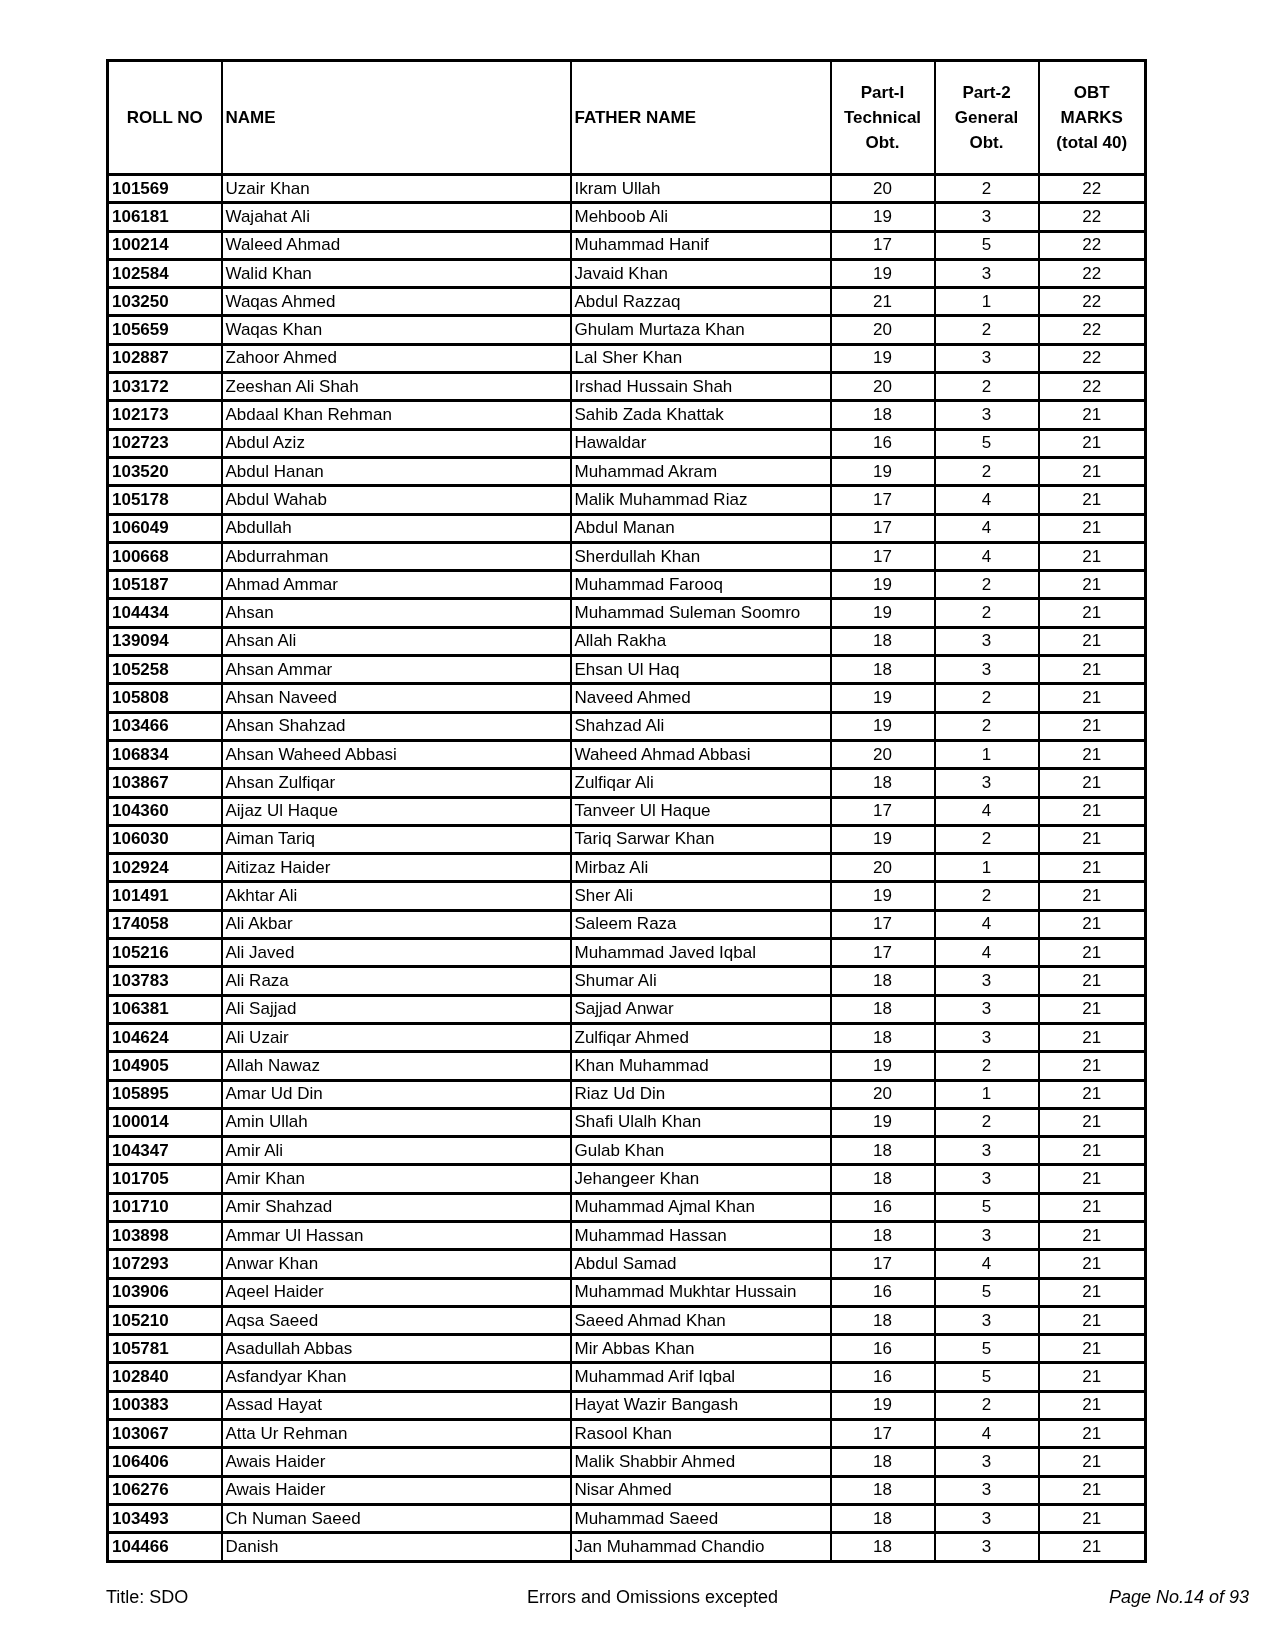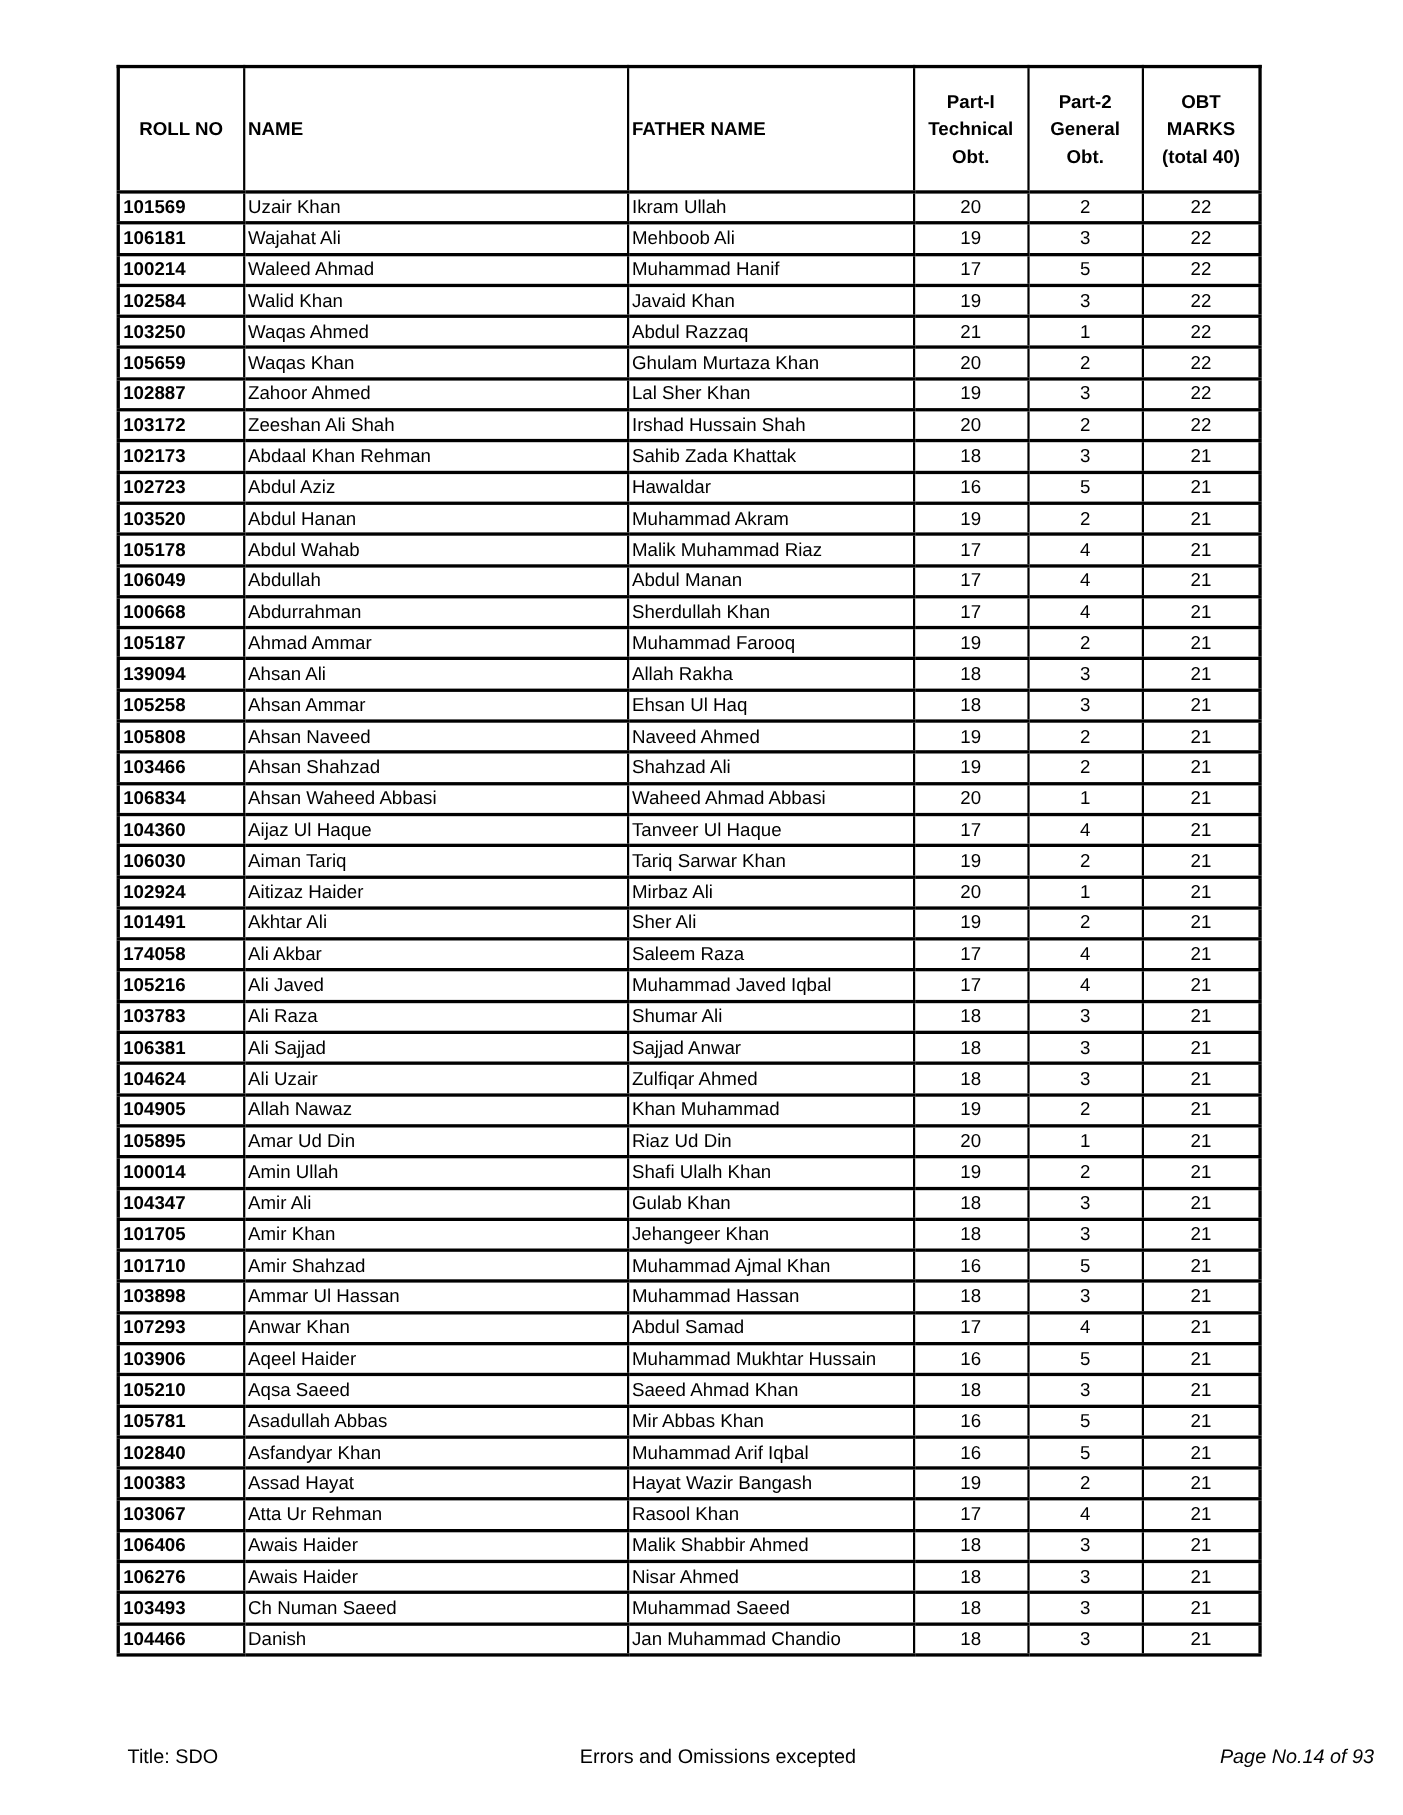--- a/index.html
+++ b/index.html
@@ -26,21 +26,21 @@
   table.results th.center { text-align: center; margin-top: 32px; }
   table.results td {
     height: 25.3px; font-size: 17px; line-height: 20px;
     border-left: 2px solid #000; border-right: 2px solid #000; border-bottom: 3px solid #000;
     padding: 0 3px; white-space: nowrap; overflow: hidden; vertical-align: middle;
   }
   table.results td.roll { font-weight: bold; text-align: left; }
   table.results td.txt { text-align: left; }
   table.results td.num { text-align: center; }
   .footer { position: absolute; top: 1587px; font-size: 18px; }
-  .footer.left { left: 116px; }
+  .footer.left { left: 106px; }
   .footer.center { left: 527px; }
   .footer.right { left: 1109px; font-style: italic; }
 </style>
 </head>
 <body>
 
 <div class="page">
   <table class="results">
     <colgroup>
       <col class="c-roll">
@@ -187,20 +187,28 @@
         </tr>
         <tr>
           <td class="roll">105187</td>
           <td class="txt">Ahmad Ammar</td>
           <td class="txt">Muhammad Farooq</td>
           <td class="num">19</td>
           <td class="num">2</td>
           <td class="num">21</td>
         </tr>
         <tr>
+          <td class="roll">104434</td>
+          <td class="txt">Ahsan</td>
+          <td class="txt">Muhammad Suleman Soomro</td>
+          <td class="num">19</td>
+          <td class="num">2</td>
+          <td class="num">21</td>
+        </tr>
+        <tr>
           <td class="roll">139094</td>
           <td class="txt">Ahsan Ali</td>
           <td class="txt">Allah Rakha</td>
           <td class="num">18</td>
           <td class="num">3</td>
           <td class="num">21</td>
         </tr>
         <tr>
           <td class="roll">105258</td>
           <td class="txt">Ahsan Ammar</td>
@@ -224,20 +232,28 @@
           <td class="num">19</td>
           <td class="num">2</td>
           <td class="num">21</td>
         </tr>
         <tr>
           <td class="roll">106834</td>
           <td class="txt">Ahsan Waheed Abbasi</td>
           <td class="txt">Waheed Ahmad Abbasi</td>
           <td class="num">20</td>
           <td class="num">1</td>
+          <td class="num">21</td>
+        </tr>
+        <tr>
+          <td class="roll">103867</td>
+          <td class="txt">Ahsan Zulfiqar</td>
+          <td class="txt">Zulfiqar Ali</td>
+          <td class="num">18</td>
+          <td class="num">3</td>
           <td class="num">21</td>
         </tr>
         <tr>
           <td class="roll">104360</td>
           <td class="txt">Aijaz Ul Haque</td>
           <td class="txt">Tanveer Ul Haque</td>
           <td class="num">17</td>
           <td class="num">4</td>
           <td class="num">21</td>
         </tr>

